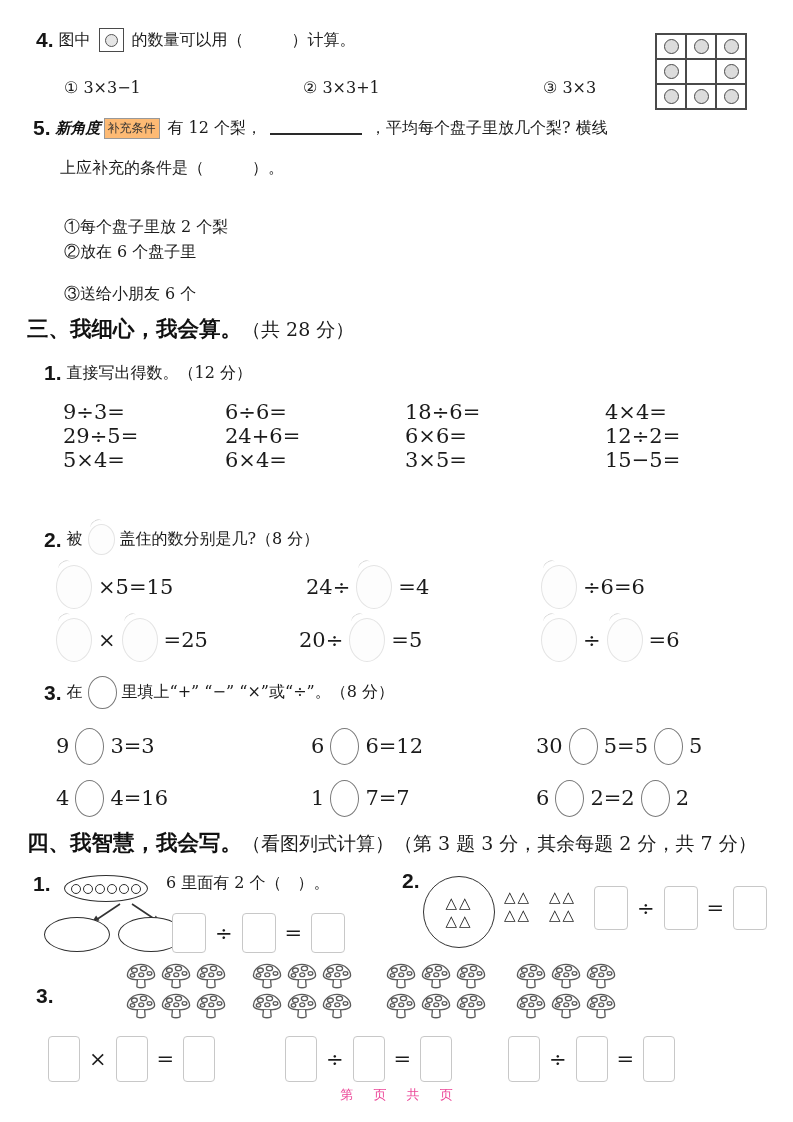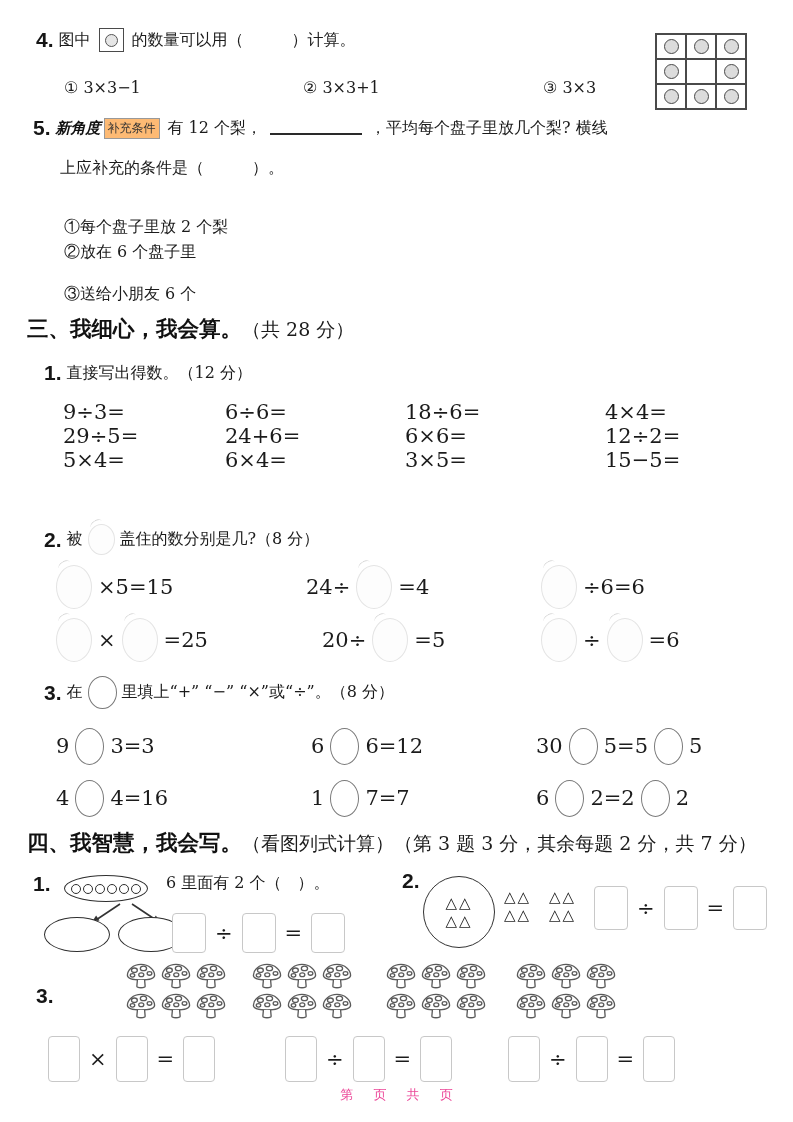--- a/index.html
+++ b/index.html
@@ -156,21 +156,21 @@
   <div class="abs row" style="left:44px; top:524px;">
     <span class="qnum">2.</span>
     <span class="qtext">被</span>
     <span class="peach sm"><i></i></span>
     <span class="qtext pre">盖住的数分别是几?（8 分）</span>
   </div>
   <span class="abs tokcell" style="left:56px;  top:563px;"><span class="peach"><i></i></span><span class="tk">×5=15</span></span>
   <span class="abs tokcell" style="left:306px; top:563px;"><span class="tk">24÷</span><span class="peach"><i></i></span><span class="tk">=4</span></span>
   <span class="abs tokcell" style="left:541px; top:563px;"><span class="peach"><i></i></span><span class="tk">÷6=6</span></span>
   <span class="abs tokcell" style="left:56px;  top:616px;"><span class="peach"><i></i></span><span class="tk">×</span><span class="peach"><i></i></span><span class="tk">=25</span></span>
-  <span class="abs tokcell" style="left:322px; top:616px;text-align:right;"><span class="tk">20÷</span><span class="peach"><i></i></span><span class="tk">=5</span></span>
+  <span class="abs tokcell" style="left:299px; top:616px;text-align:right;"><span class="tk">20÷</span><span class="peach"><i></i></span><span class="tk">=5</span></span>
   <span class="abs tokcell" style="left:541px; top:616px;"><span class="peach"><i></i></span><span class="tk">÷</span><span class="peach"><i></i></span><span class="tk">=6</span></span>
 
   <div class="abs row" style="left:44px; top:676px;">
     <span class="qnum">3.</span>
     <span class="qtext">在</span>
     <span class="opcircle lbl"></span>
     <span class="qtext pre">里填上“+” “−” “×”或“÷”。（8 分）</span>
   </div>
   <span class="abs tokcell" style="left:56px;  top:722px;"><span class="tk">9</span><span class="opcircle"></span><span class="tk">3=3</span></span>
   <span class="abs tokcell" style="left:311px; top:722px;"><span class="tk">6</span><span class="opcircle"></span><span class="tk">6=12</span></span>

